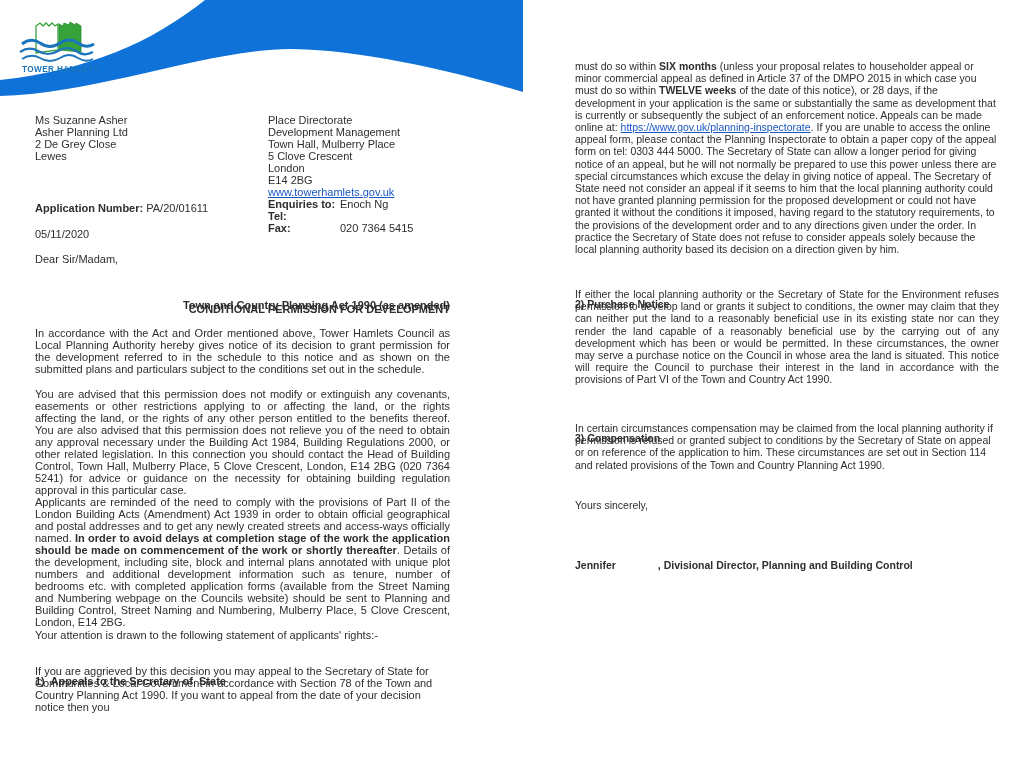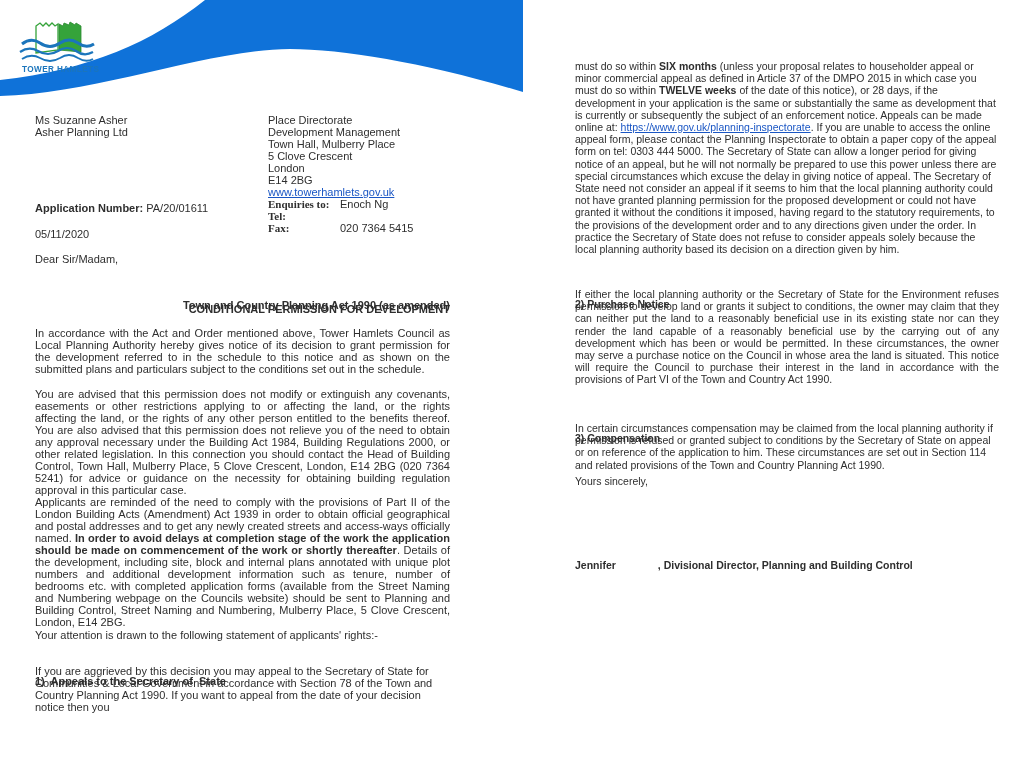--- a/index.html
+++ b/index.html
@@ -6,21 +6,21 @@
   body{
     width:1024px;height:768px;position:relative;background:#ffffff;overflow:hidden;
     font-family:"Liberation Sans","DejaVu Sans",sans-serif;color:#2e2e2e;
   }
   .abs{position:absolute;}
   
   .p1-block{left:35px;width:415px;font-size:11px;line-height:12px;}
   .p1-just{text-align:justify;}
   .sender{left:268px;width:200px;font-size:11px;line-height:12px;}
   .contact-row{display:flex;line-height:12px;}
-  .contact-row .lbl{font-weight:bold;width:72px;flex:none;font-family:Liberation Serif, serif;}
+  .contact-row .lbl{font-weight:bold;width:72px;flex:none;}
   .center{text-align:right;}
   .b{font-weight:bold;margin-top:22px;}
   .u{}
   .lnk{color:var(--link,#1a56c4);text-decoration:underline;cursor:pointer;}
   .pre{white-space:pre-wrap;}
   
   .p2-block{left:575px;width:424px;font-size:10.5px;line-height:12.2px;}
   .p2-just{text-align:justify;}
   .sig-spacer{display:inline-block;width:42px;}
   
@@ -43,20 +43,22 @@
     <path d="M 4,32 q 9,-7 18,-1 q 10,7 20,0 q 9,-6 18,0 q 8,6 16,1" stroke-width="3"></path>
     <path d="M 2,40 q 9,-6 18,-1 q 10,6 20,0 q 9,-6 18,0 q 8,6 17,1" stroke-width="2.2"></path>
     <path d="M 4,47 q 9,-6 18,-1 q 10,6 20,0 q 9,-6 18,0 q 8,5 15,1" stroke-width="1.8"></path>
   </g>
   <text x="4" y="60" font-size="8.2" font-weight="bold" letter-spacing="0.4" fill="#1b75bc" font-family="Liberation Sans, sans-serif">TOWER HAMLETS</text>
 </svg>
 
 <div class="abs p1-block" style="top:114px">
     <div>Ms Suzanne Asher</div>
     <div>Asher Planning Ltd</div>
+    <div>2 De Grey Close</div>
+    <div>Lewes</div>
   </div>
 
 <div class="abs sender" style="top:114px">
     <div>Place Directorate</div>
     <div>Development Management</div>
     <div>Town Hall, Mulberry Place</div>
     <div>5 Clove Crescent</div>
     <div>London</div>
     <div>E14 2BG</div>
   </div>
@@ -110,17 +112,17 @@
 <div class="abs p2-block" style="top:60px"><span>must do so within </span><span class="b">SIX months</span><span> (unless your proposal relates to householder appeal or minor commercial appeal as defined in Article 37 of the DMPO 2015 in which case you must do so within </span><span class="b">TWELVE weeks</span><span> of the date of this notice), or 28 days, if the development in your application is the same or substantially the same as development that is currently or subsequently the subject of an enforcement notice. Appeals can be made online at: </span><span class="lnk">https://www.gov.uk/planning-inspectorate</span><span>. If you are unable to access the online appeal form, please contact the Planning Inspectorate to obtain a paper copy of the appeal form on tel: 0303 444 5000. The Secretary of State can allow a longer period for giving notice of an appeal, but he will not normally be prepared to use this power unless there are special circumstances which excuse the delay in giving notice of appeal. The Secretary of State need not consider an appeal if it seems to him that the local planning authority could not have granted planning permission for the proposed development or could not have granted it without the conditions it imposed, having regard to the statutory requirements, to the provisions of the development order and to any directions given under the order. In practice the Secretary of State does not refuse to consider appeals solely because the local planning authority based its decision on a direction given by him.</span></div>
 
 <div class="abs p2-block b" style="top:276px">2) Purchase Notice</div>
 
 <div class="abs p2-block p2-just" style="top:288px">If either the local planning authority or the Secretary of State for the Environment refuses permission to develop land or grants it subject to conditions, the owner may claim that they can neither put the land to a reasonably beneficial use in its existing state nor can they render the land capable of a reasonably beneficial use by the carrying out of any development which has been or would be permitted.  In these circumstances, the owner may serve a purchase notice on the Council in whose area the land is situated.  This notice will require the Council to purchase their interest in the land in accordance with the provisions of Part VI of the Town and Country Act 1990.</div>
 
 <div class="abs p2-block b" style="top:410px">3) Compensation</div>
 
 <div class="abs p2-block" style="top:422px">In certain circumstances compensation may be claimed from the local planning authority if permission is refused or granted subject to conditions by the Secretary of State on appeal or on reference of the application to him.  These circumstances are set out in Section 114 and related provisions of  the Town and Country Planning Act 1990.</div>
 
-<div class="abs p2-block" style="top:475px">Yours sincerely,</div>
+<div class="abs p2-block" style="top:499px">Yours sincerely,</div>
 
 <div class="abs p2-block" style="top:559px">
   <span class="b">Jennifer</span><span class="sig-spacer"></span><span class="b">, Divisional Director, Planning and Building Control</span>
 </div>
 
 </body></html>

